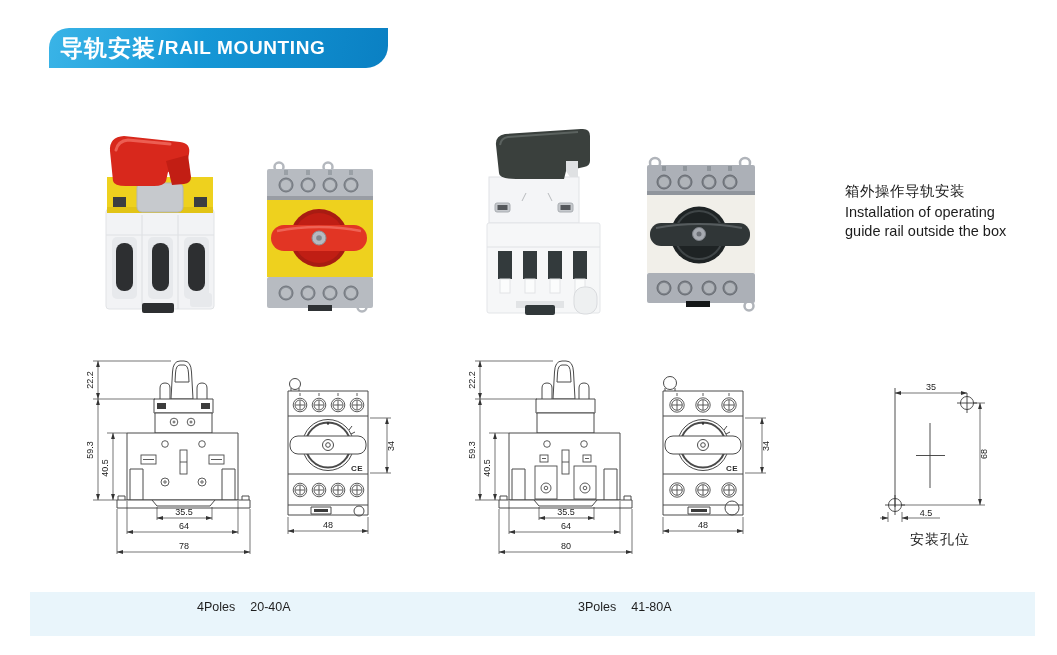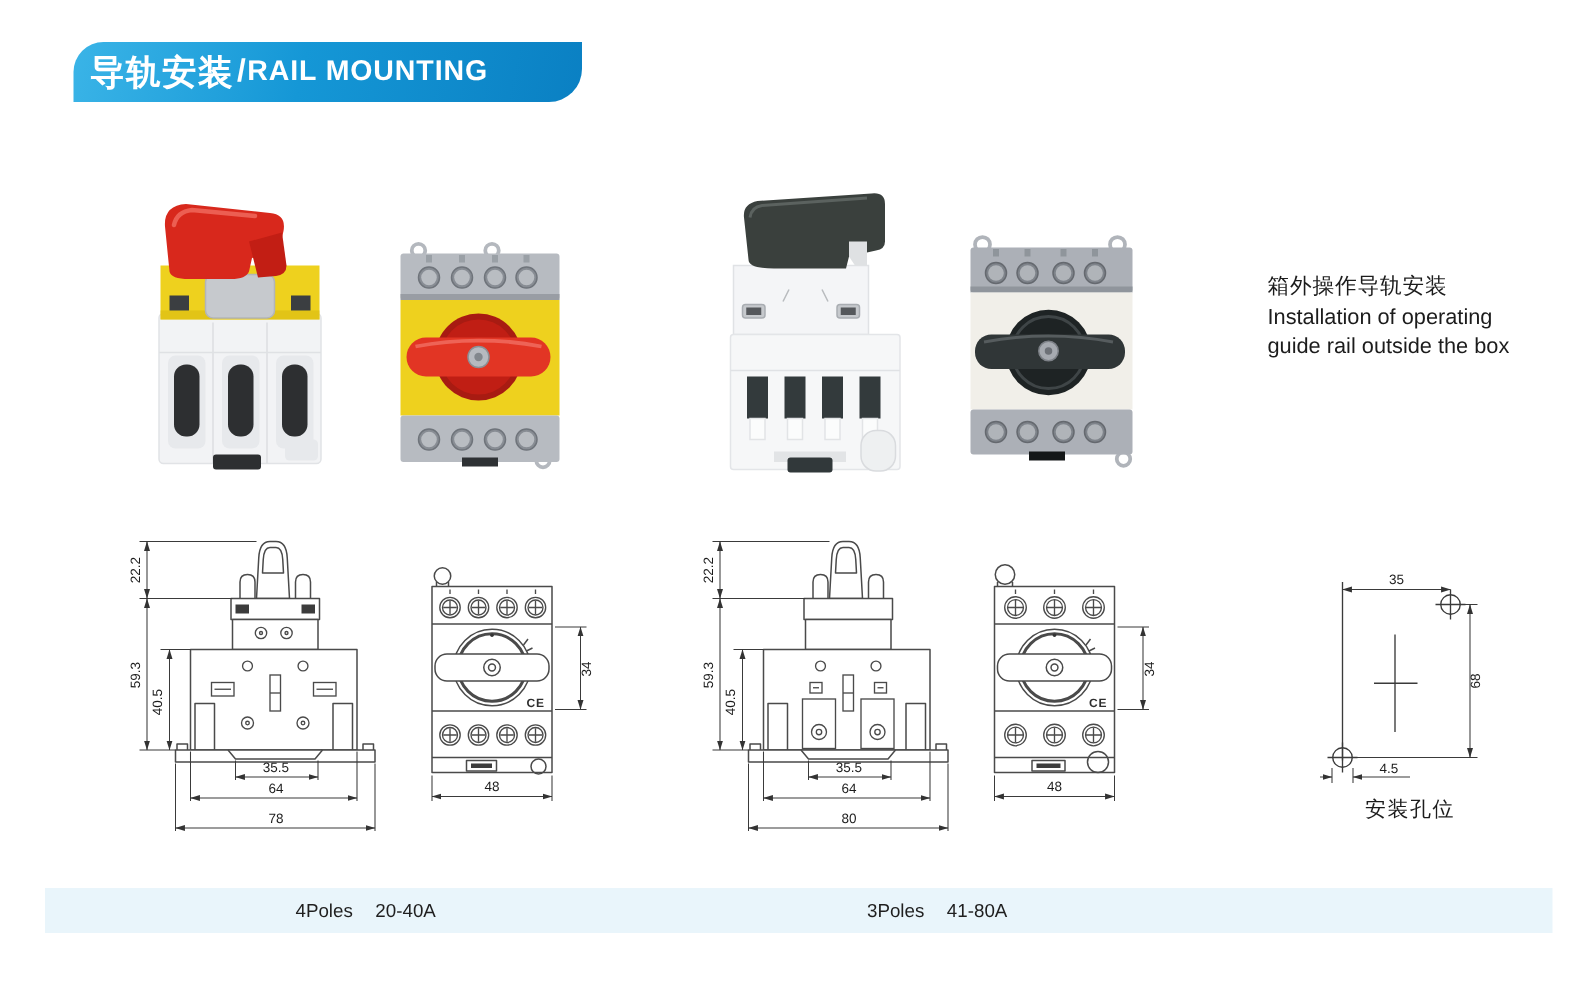--- a/index.html
+++ b/index.html
@@ -20,21 +20,21 @@
   
   .note{left:845px;top:182px;width:215px;color:#1c1c1c;font-size:14.5px;line-height:19.5px;}
   .note .cn{letter-spacing:.5px;margin-bottom:1px;}
 
   
   text.dt{font-family:"Liberation Sans","DejaVu Sans",sans-serif;font-size:9px;fill:#1c1c1c;}
   text.ce{font-family:"Liberation Sans","DejaVu Sans",sans-serif;font-size:8px;font-weight:bold;fill:#2e2e2e;letter-spacing:.5px;}
   .holes-caption{left:880px;top:531px;width:120px;text-align:center;font-size:14px;color:#1c1c1c;letter-spacing:1px;}
 
   
-  .footer-band{left:30px;top:592px;width:1005px;height:30px;background:#e9f5fb;}
+  .footer-band{left:30px;top:592px;width:1005px;height:44px;background:#e9f5fb;}
   .footer-label{position:absolute;top:0;height:30px;line-height:30px;font-size:12.5px;color:#1f1f1f;white-space:nowrap;}
   .footer-label .amps{margin-left:15px;}
   .fl-left{left:167px;}
   .fl-right{left:548px;}
 </style>
 </head>
 <body>
 
 <div class="page">
 

